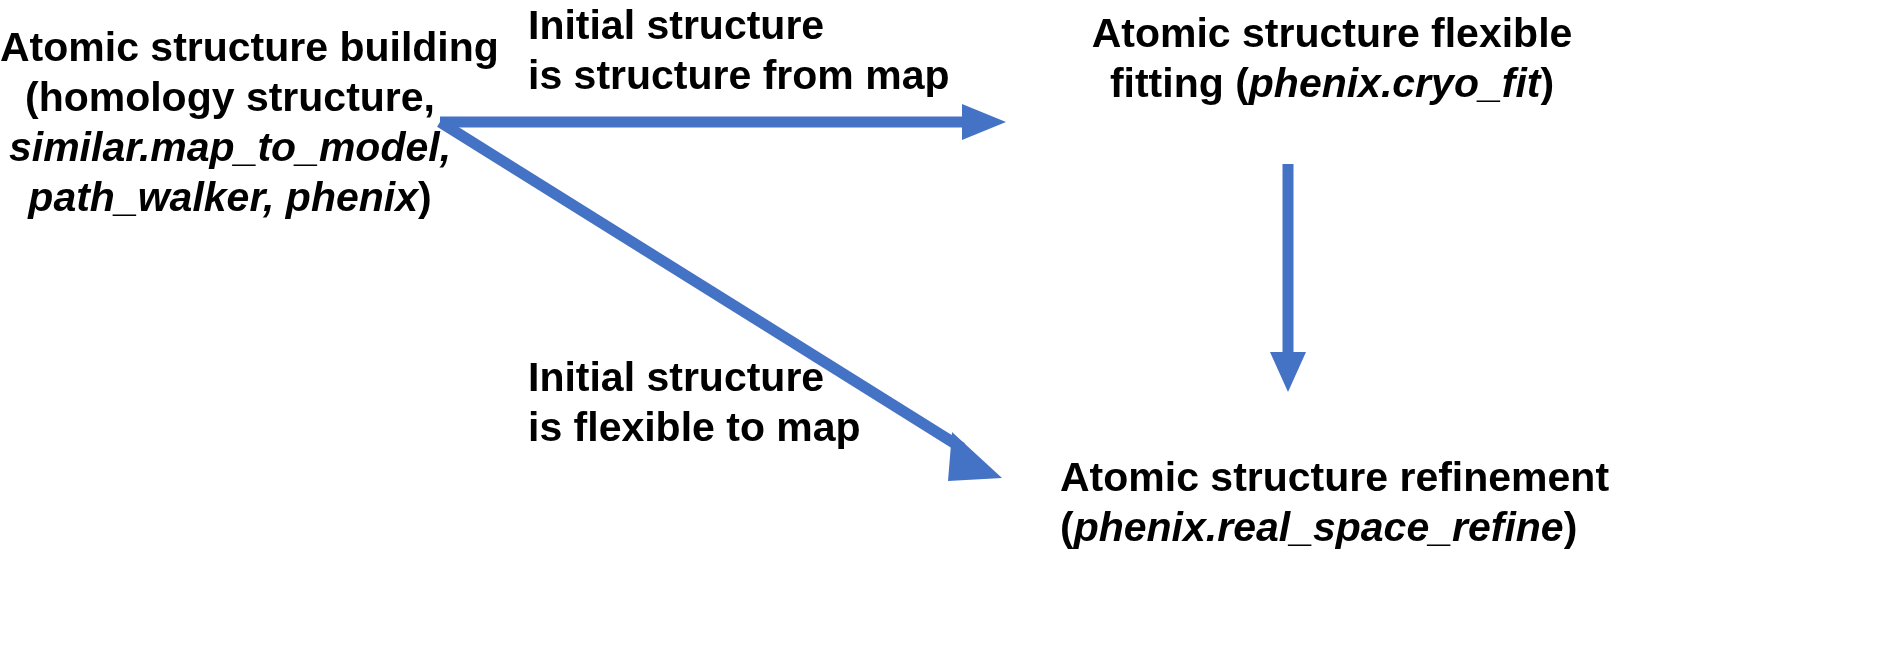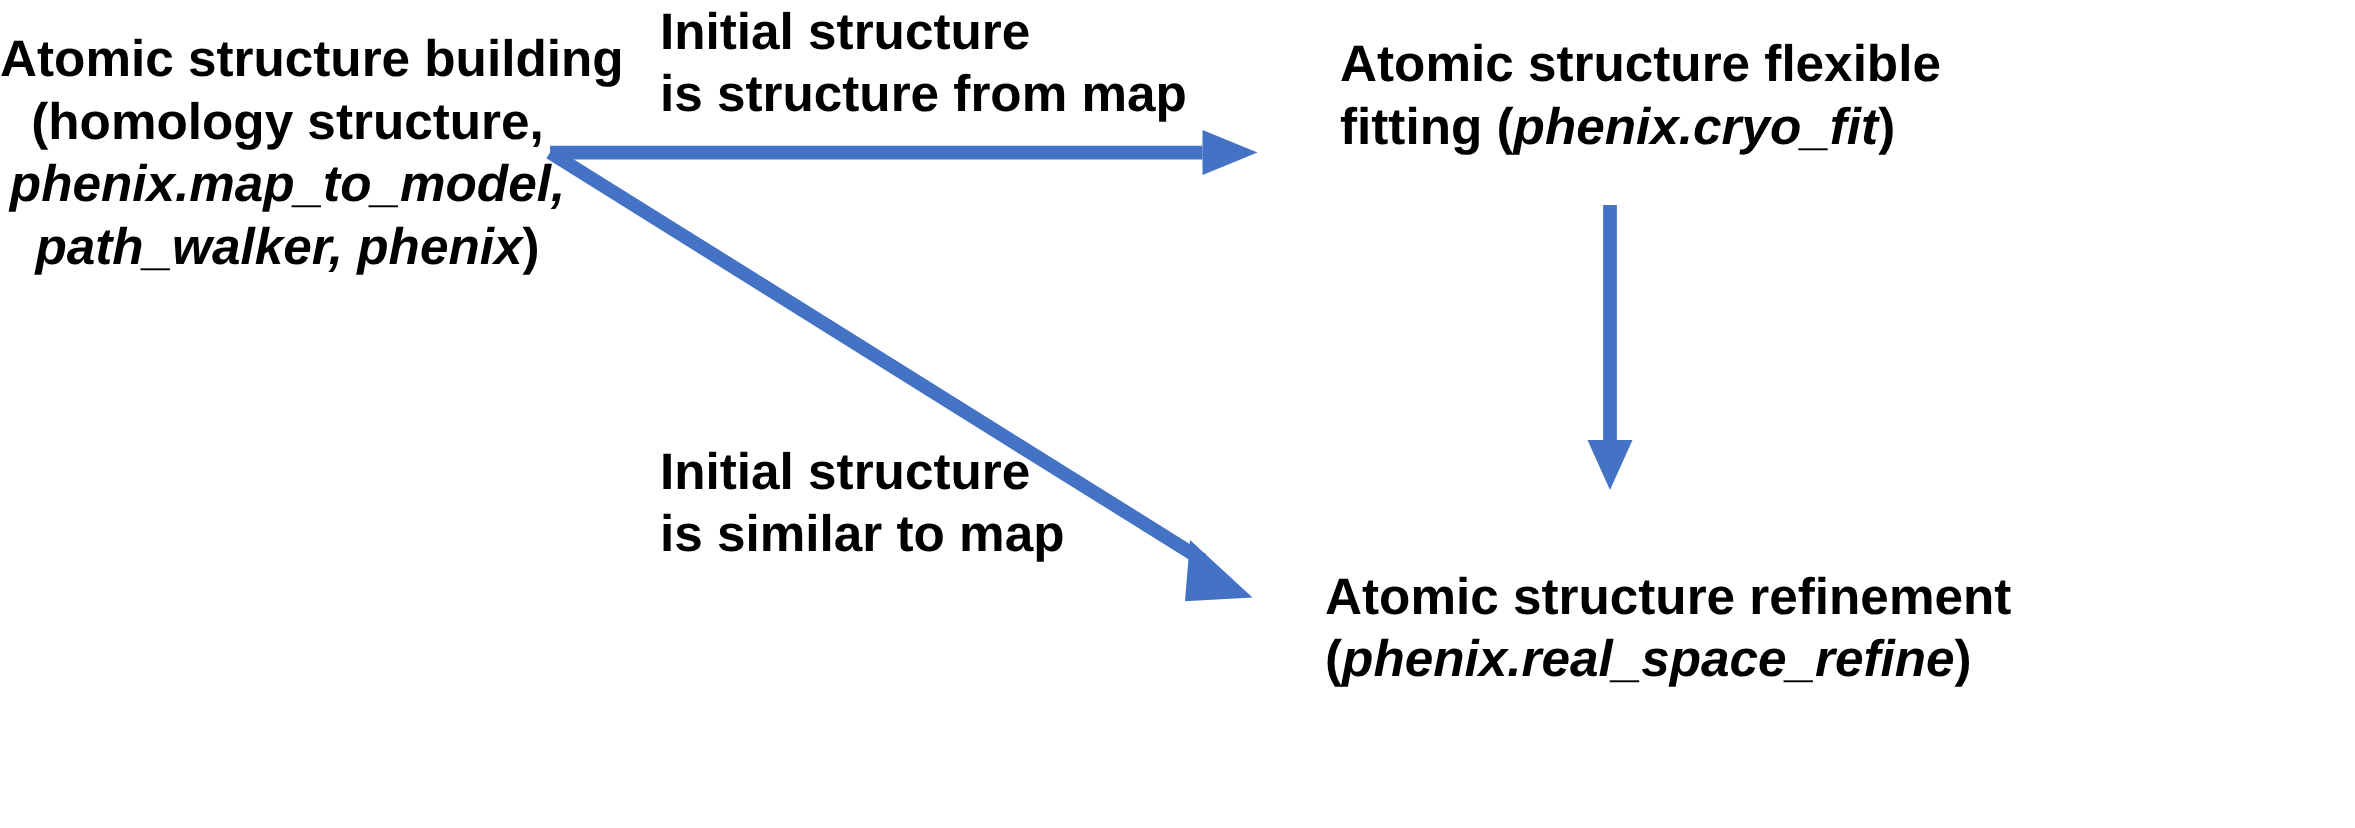--- a/index.html
+++ b/index.html
@@ -47,23 +47,23 @@
     width: 460px;
   }
   #label-different {
     left: 528px;
     top: 0px;
     width: 400px;
     text-align: left;
   }
   #block-flexible-fitting {
     left: 1072px;
-    top: 26px;
+    top: 8px;
     width: 520px;
-    text-align: left;
+    text-align: center;
   }
   #label-similar {
     left: 528px;
     top: 352px;
     width: 400px;
     text-align: left;
   }
   #block-refinement {
     left: 1060px;
     top: 452px;
@@ -90,37 +90,37 @@
 
     <g>
       <line x1="1288" y1="164" x2="1288" y2="352" stroke="#4472C4" stroke-width="11" stroke-linecap="butt"></line>
       <polygon points="1270,352 1306,352 1288,392" fill="#4472C4"></polygon>
     </g>
   </svg>
 
   <div class="textblock" id="block-building" style="color: rgb(0, 0, 0);">
     <span class="ln">Atomic structure building</span>
     <span class="ln">(homology structure,</span>
-    <span class="ln ital">phenix.map_to_model,</span>
+    <span class="ln ital">similar.map_to_model,</span>
     <span class="ln"><span class="ital">path_walker, phenix</span><span>)</span></span>
   </div>
 
   <div class="textblock" id="label-different" style="color: rgb(0, 0, 0);">
     <span class="ln">Initial structure</span>
     <span class="ln">is structure from map</span>
   </div>
 
   <div class="textblock" id="block-flexible-fitting" style="color: rgb(0, 0, 0);">
     <span class="ln">Atomic structure flexible</span>
     <span class="ln"><span>fitting (</span><span class="ital">phenix.cryo_fit</span><span>)</span></span>
   </div>
 
   <div class="textblock" id="label-similar" style="color: rgb(0, 0, 0);">
     <span class="ln">Initial structure</span>
-    <span class="ln">is similar to map</span>
+    <span class="ln">is flexible to map</span>
   </div>
 
   <div class="textblock" id="block-refinement" style="color: rgb(0, 0, 0);">
     <span class="ln">Atomic structure refinement</span>
     <span class="ln"><span>(</span><span class="ital">phenix.real_space_refine</span><span>)</span></span>
   </div>
 
 </div>
 
 </body></html>

